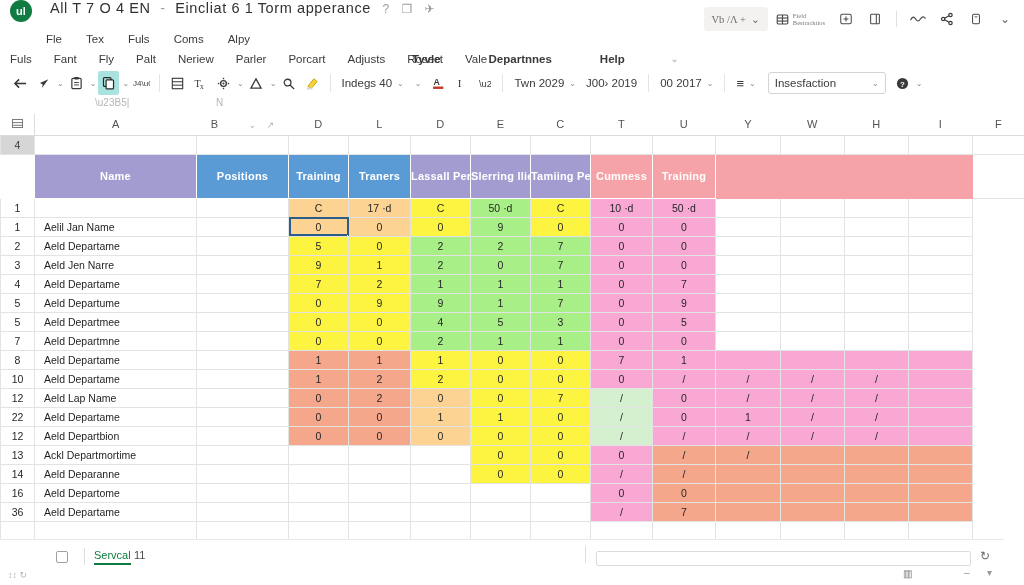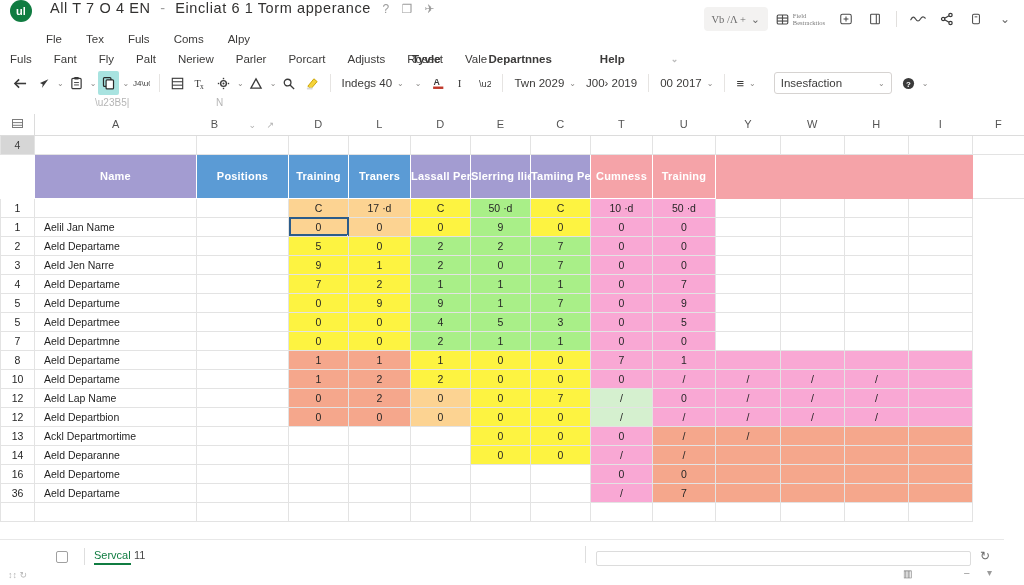--- a/index.html
+++ b/index.html
@@ -468,21 +468,21 @@
     <span class="rb-caret">⌄</span>
   </div>
 
   <div class="rb-sep"></div>
 
   <div class="rb-text">
     <span style="font-size:13px">≡</span>
     <span class="rb-caret">⌄</span>
   </div>
 
-  <div class="rb-box" style="margin-left:12px">
+  <div class="rb-box" style="margin-left:6px">
     <span>Insesfaction</span>
     <span class="rb-caret">⌄</span>
   </div>
 
   <div class="rb" style="margin-left:4px">
     <svg width="13" height="13" viewBox="0 0 14 14">
       <circle cx="7" cy="7" r="6" fill="#3a3a3a"></circle>
       <text x="7" y="10.4" text-anchor="middle" font-family="Liberation Sans, sans-serif" font-size="8.5" font-weight="bold" fill="#ffffff">?</text>
     </svg>
   </div>
@@ -753,20 +753,36 @@
           <td class="f-yellow">0</td>
           <td class="f-yellow">7</td>
           <td class="f-mint">/</td>
           <td class="f-blue">0</td>
           <td class="f-blue">/</td>
           <td class="f-blue">/</td>
           <td class="f-blue">/</td>
           <td class="f-blue"></td>
         </tr>
         <tr class="drow">
+          <td class="rownum">22</td>
+          <td class="name">Aeld Departame</td>
+          <td class="blankcol"></td>
+          <td class="f-salmon">0</td>
+          <td class="f-salmon">0</td>
+          <td class="f-orange">1</td>
+          <td class="f-yellow">1</td>
+          <td class="f-yellow">0</td>
+          <td class="f-mint">/</td>
+          <td class="f-blue">0</td>
+          <td class="f-blue">1</td>
+          <td class="f-blue">/</td>
+          <td class="f-blue">/</td>
+          <td class="f-blue"></td>
+        </tr>
+        <tr class="drow">
           <td class="rownum">12</td>
           <td class="name">Aeld Departbion</td>
           <td class="blankcol"></td>
           <td class="f-salmon">0</td>
           <td class="f-salmon">0</td>
           <td class="f-orange">0</td>
           <td class="f-yellow">0</td>
           <td class="f-yellow">0</td>
           <td class="f-mint">/</td>
           <td class="f-blue">/</td>

